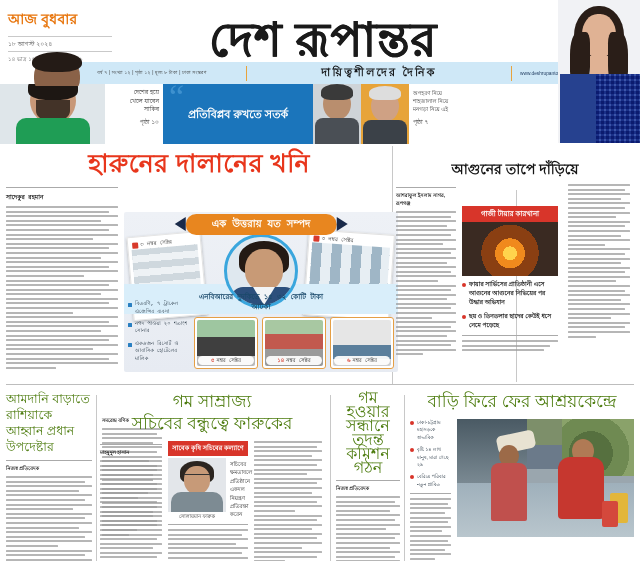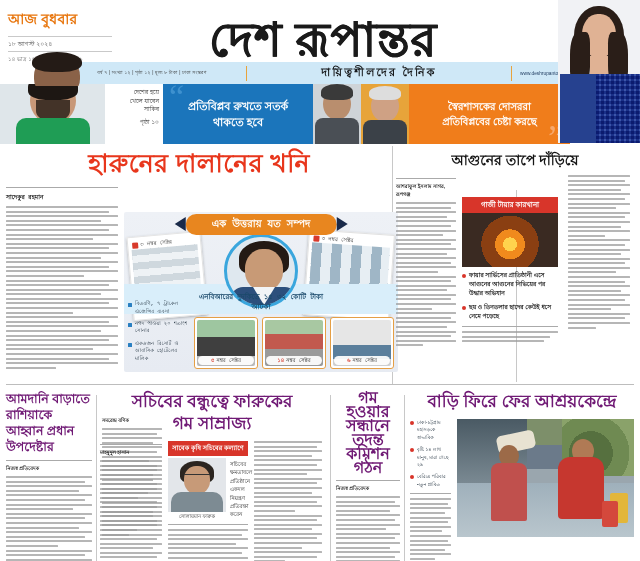--- a/index.html
+++ b/index.html
@@ -190,21 +190,21 @@
   .body-area { position: absolute; left: 0; top: 144px; width: 640px; height: 325px; }
 
   .hrule { border-top: 1px solid #bdbdbd; }
 
   .lead-head {
     color: #e8361c; font-weight: bold; text-align: center;
     font-size: 25px; line-height: 30px; padding-top: 4px; letter-spacing: .5px;
   }
 
   .sec-left { position: absolute; left: 6px; top: 0; width: 386px; }
-  .sec-right { position: absolute; left: 396px; top: 3px; width: 238px; }
+  .sec-right { position: absolute; left: 396px; top: 12px; width: 238px; }
   .vline {
     position: absolute; top: 2px; width: 1px; background: #c8c8c8;
   }
 
   .rt-head {
     text-align: center; font-size: 14px; line-height: 18px;
     font-weight: bold; color: #151515; padding-top: 4px;
   }
 
   
@@ -322,21 +322,21 @@
   }
   .fire-bullets { margin-top: 4px; }
   .fb-item { display: flex; gap: 3px; margin-bottom: 5px; }
   .fb-dot { width: 4px; height: 4px; border-radius: 50%; background: #d8352a;
     margin-top: 2.5px; flex: none; }
   .fb-txt { font-size: 6px; color: #1a1a1a; line-height: 9px; font-weight: bold; }
 
   
   .bottom { position: absolute; left: 0; top: 240px; width: 640px; }
   .bhead {
-    font-weight: bold; color: #701a75; text-align: center;
+    font-weight: normal; color: #4d7c0f; text-align: center;
   }
   .bhead.l { font-size: 12.5px; line-height: 16px; text-align: left; }
   .bhead.c { font-size: 17px; line-height: 22px; }
   .bhead.r { font-size: 17px; line-height: 22px; }
   .bhead.rs { font-size: 16px; line-height: 14px; }
 
   .redcap {
     background: #d8352a; color: #fff; font-size: 6.5px; font-weight: bold;
     text-align: center; padding: 2px 0; white-space: nowrap;
   }
@@ -447,42 +447,34 @@
       <div class="l">দেশের হয়ে</div>
       <div class="l">খেলে যাবেন</div>
       <div class="l">সাকিব</div>
       <div class="pg">পৃষ্ঠা ১০</div>
     </div>
 
     <div class="tz tz-blue">
       <span class="tz-quote">“</span>
       <div class="txt">
         <div>প্রতিবিপ্লব রুখতে সতর্ক</div>
-        <div>থাকতে হবে</div>
       </div>
     </div>
 
     <div class="tz tz-p2">
       <div class="h"></div>
         <div class="hr"></div>
         <div class="sh"></div>
     </div>
     <div class="tz tz-p3">
       <div class="h"></div>
         <div class="hr"></div>
         <div class="sh"></div>
     </div>
 
-    <div class="tz tz-orange">
-      <div class="txt">
-        <div>স্বৈরশাসকের দোসররা</div>
-        <div>প্রতিবিপ্লবের চেষ্টা করছে</div>
-      </div>
-      <span class="tz-oq">”</span>
-    </div>
 
     <div class="tz tz-anchor-cap">
       <div class="l">অপহরণ নিয়ে</div>
       <div class="l">শাহজালাল নিয়ে</div>
       <div class="l">মনগড়া নিয়ে এই</div>
       <div class="pg">পৃষ্ঠা ৭</div>
     </div>
   </div>
 
   <div class="body-area">
@@ -779,22 +771,22 @@
               <div class="ln s85"></div>
               <div class="ln s100"></div>
             <div class="ln s92"></div>
               <div class="ln s100"></div>
               <div class="ln s45"></div>
           </div>
         </div>
 
         <div style="position:absolute;left:100px;top:0;width:224px;">
           <div class="bhead c">
+            <div>গম সাম্রাজ্য</div>
             <div>সচিবের বন্ধুত্বে ফারুকের</div>
-            <div>গম সাম্রাজ্য</div>
           </div>
 
           <div style="position:relative;margin-top:6px;height:124px;">
             <div style="position:absolute;left:0;top:0;width:62px;">
               <div class="kicker-rule"></div>
               <div class="byline" style="font-size:5px;">মাহমুদুল হাসান</div>
               <div class="col">
                 <div class="ln s100"></div>
                   <div class="ln s92"></div>
                   <div class="ln s100"></div>

